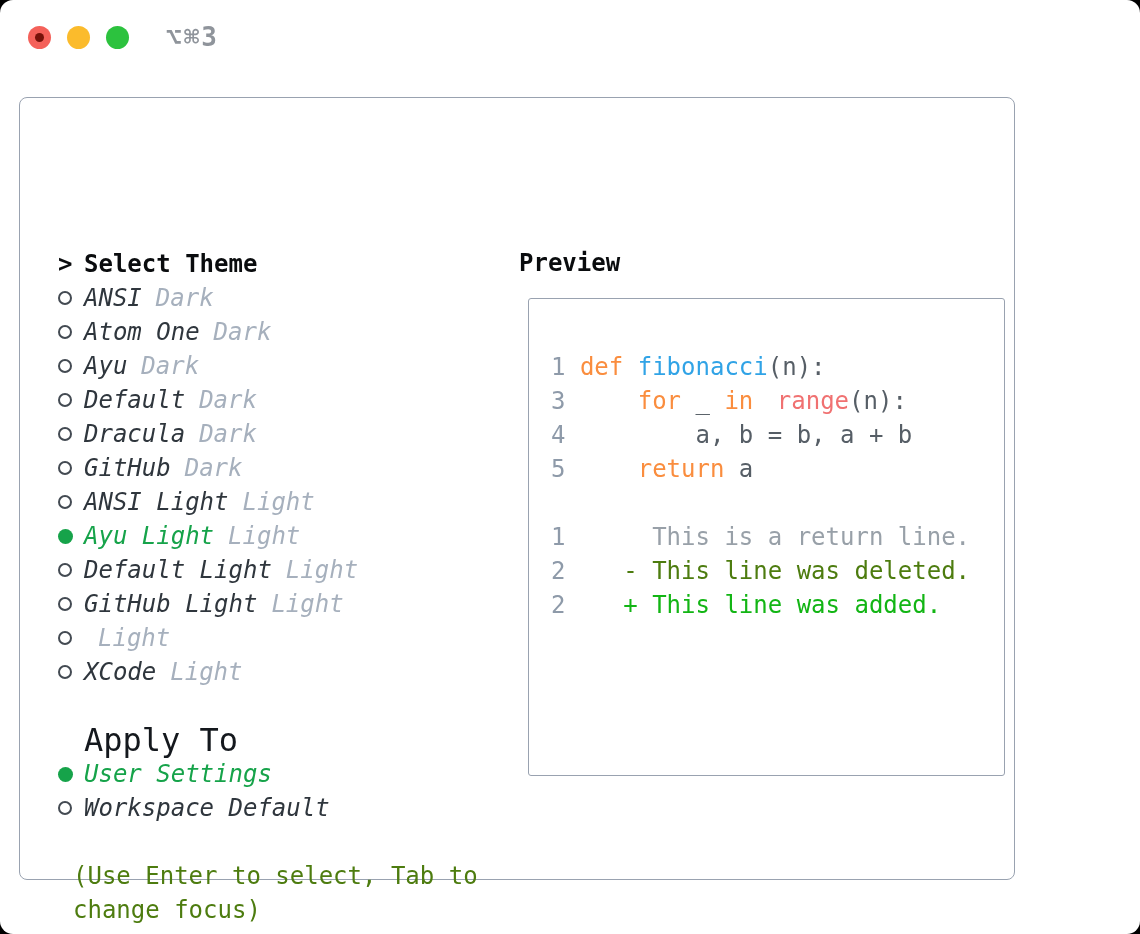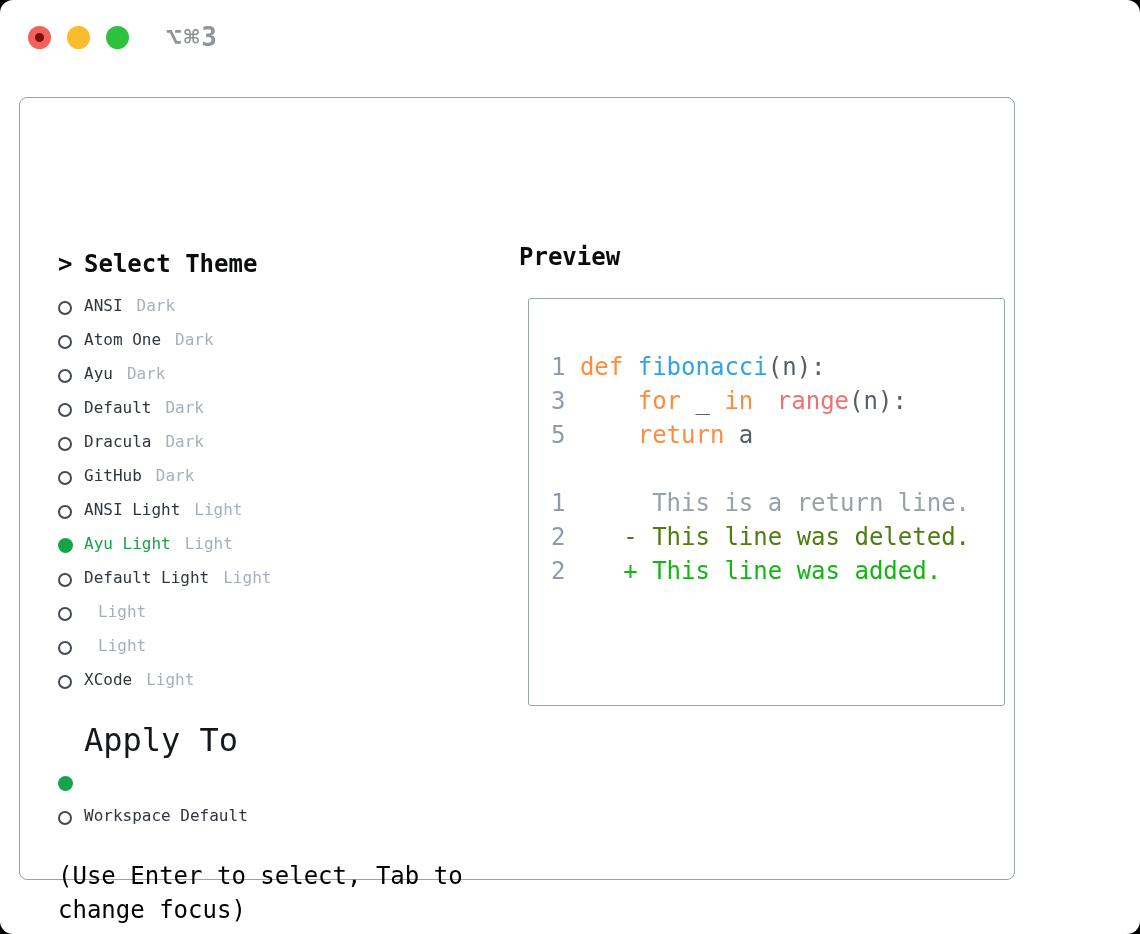--- a/index.html
+++ b/index.html
@@ -18,39 +18,39 @@
   .light .dot{position:absolute;left:7px;top:7px;width:9px;height:9px;border-radius:50%;background:#76120a;}
   .win-title{
     position:absolute;left:166px;top:22px;font-size:26px;font-weight:bold;
     color:#8f949b;letter-spacing:2px;
   }
   
   .panel{
     position:absolute;left:19px;top:97px;width:996px;height:783px;
     border:1.5px solid #99a2b0;border-radius:8px;background:#fff;
   }
-  .row{display:flex;align-items:flex-end;height:34px;font-size:16px;color:#2f363d;}
+  .row{display:flex;align-items:center;height:34px;font-size:24px;color:#2f363d;font-style:italic;}
   .bullet{width:14px;height:14px;border-radius:50%;border:2px solid #434a52;margin-right:12px;flex:0 0 auto;}
   .bullet.sel{border:none;background:#16a34a;width:15px;height:15px;margin-right:11px;}
   .tname{white-space:pre;}
   .tname.green{color:#16a34a;}
   .tvariant{color:#a6b0bd;margin-left:14px;white-space:pre;}
   .list-header{display:flex;align-items:center;height:34px;font-size:24px;font-weight:bold;color:#0a0c0e;}
   .prompt{width:26px;flex:0 0 auto;}
   #theme-list-block{position:absolute;left:38px;top:149px;}
   #apply-block{position:absolute;left:38px;top:625px;}
   .sub-header{height:34px;line-height:34px;font-size:32px;color:#14181d;padding-left:26px;}
   .hint{
-    position:absolute;left:38px;top:761px;width:430px;
-    font-size:24px;line-height:34px;color:#000000;
+    position:absolute;left:53px;top:761px;width:430px;
+    font-size:24px;line-height:34px;color:#4d7c0f;
   }
   
-  .preview-title{position:absolute;left:499px;top:142px;height:34px;line-height:34px;font-size:24px;font-weight:bold;color:#0a0c0e;}
+  .preview-title{position:absolute;left:499px;top:148px;height:34px;line-height:34px;font-size:24px;font-weight:bold;color:#0a0c0e;}
   .preview-box{
-    position:absolute;left:508px;top:200px;width:477px;height:408px;
+    position:absolute;left:508px;top:200px;width:477px;height:478px;
     border:1.5px solid #99a2b0;border-radius:3px;background:#fff;
   }
   #code{position:absolute;left:22px;top:51px;font-size:24px;}
   .crow{display:block;height:34px;line-height:34px;white-space:pre;}
   .c-ln{color:#8e9aa9;}
   .c-default{color:#565e66;}
   .c-keyword{color:#fa8d3e;}
   .c-function{color:#30a3e6;}
   .c-number{color:#a37acc;}
   .c-builtin{color:#f07171;margin-left:9px;}
@@ -120,55 +120,58 @@
             <span class="tname green">Ayu Light</span>
             <span class="tvariant">Light</span>
           </div>
           <div class="row">
             <span class="bullet"></span>
             <span class="tname">Default Light</span>
             <span class="tvariant">Light</span>
           </div>
           <div class="row">
             <span class="bullet"></span>
+            <span class="tname">GitHub Light</span>
             <span class="tvariant">Light</span>
           </div>
           <div class="row">
             <span class="bullet"></span>
             <span class="tvariant">Light</span>
           </div>
           <div class="row">
             <span class="bullet"></span>
             <span class="tname">XCode</span>
             <span class="tvariant">Light</span>
           </div>
         </div>
     </div>
 
     <div id="apply-block">
       <div class="sub-header">Apply To</div>
       <div id="apply-items">
           <div class="row">
             <span class="bullet sel"></span>
+            <span class="tname green">User Settings</span>
           </div>
           <div class="row">
             <span class="bullet"></span>
             <span class="tname">Workspace Default</span>
           </div>
         </div>
     </div>
 
     <div class="hint">(Use Enter to select, Tab to change focus)</div>
 
     <div class="preview-title">Preview</div>
 
     <div class="preview-box">
       <div id="code">
           <div class="crow"><span class="c-ln">1</span><span class="c-default"> </span><span class="c-keyword">def</span><span class="c-default"> </span><span class="c-function">fibonacci</span><span class="c-default">(n):</span></div>
           <div class="crow"><span class="c-ln">3</span><span class="c-default">     </span><span class="c-keyword">for</span><span class="c-default"> _ </span><span class="c-keyword">in</span><span class="c-default"> </span><span class="c-builtin">range</span><span class="c-default">(n):</span></div>
+          <div class="crow"><span class="c-ln">4</span><span class="c-default">         a, b = b, a + b</span></div>
           <div class="crow"><span class="c-ln">5</span><span class="c-default">     </span><span class="c-keyword">return</span><span class="c-default"> a</span></div>
           <div class="crow"> </div>
           <div class="crow"><span class="c-ln">1</span><span class="c-context">      This is a return line.</span></div>
           <div class="crow"><span class="c-ln">2</span><span class="c-deleted">    - This line was deleted.</span></div>
           <div class="crow"><span class="c-ln">2</span><span class="c-added">    + This line was added.</span></div>
         </div>
     </div>
 
   </div>
 </div>

